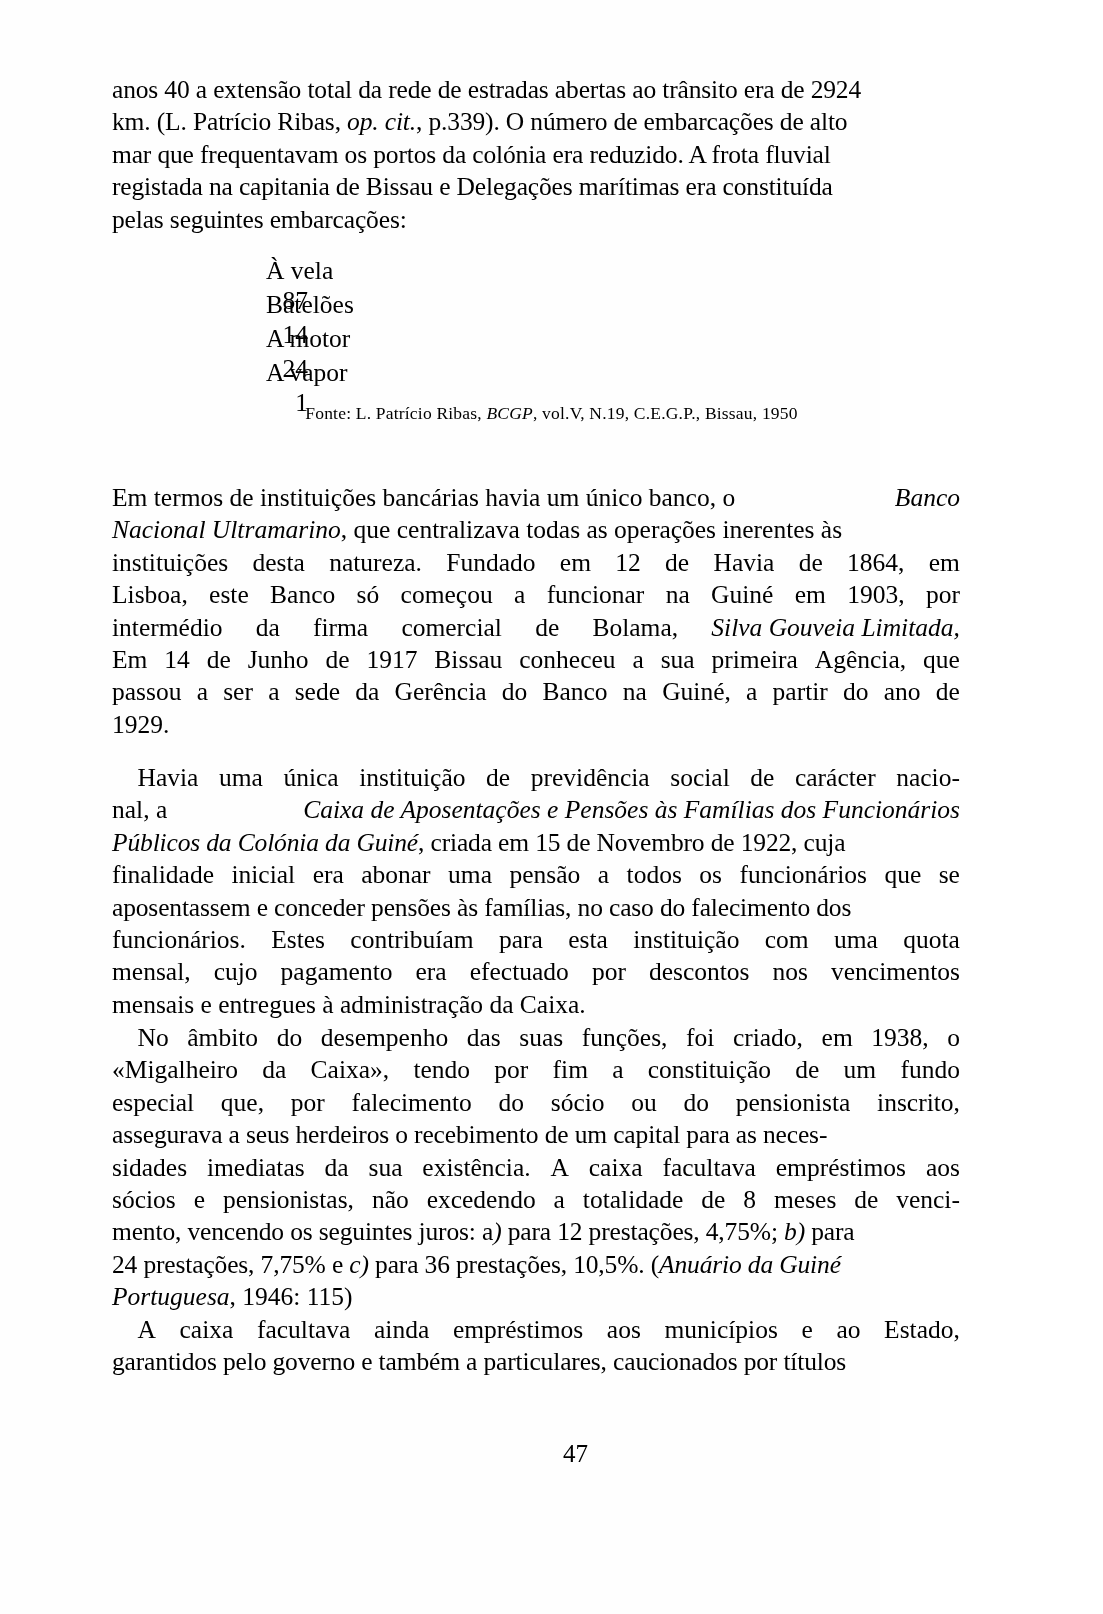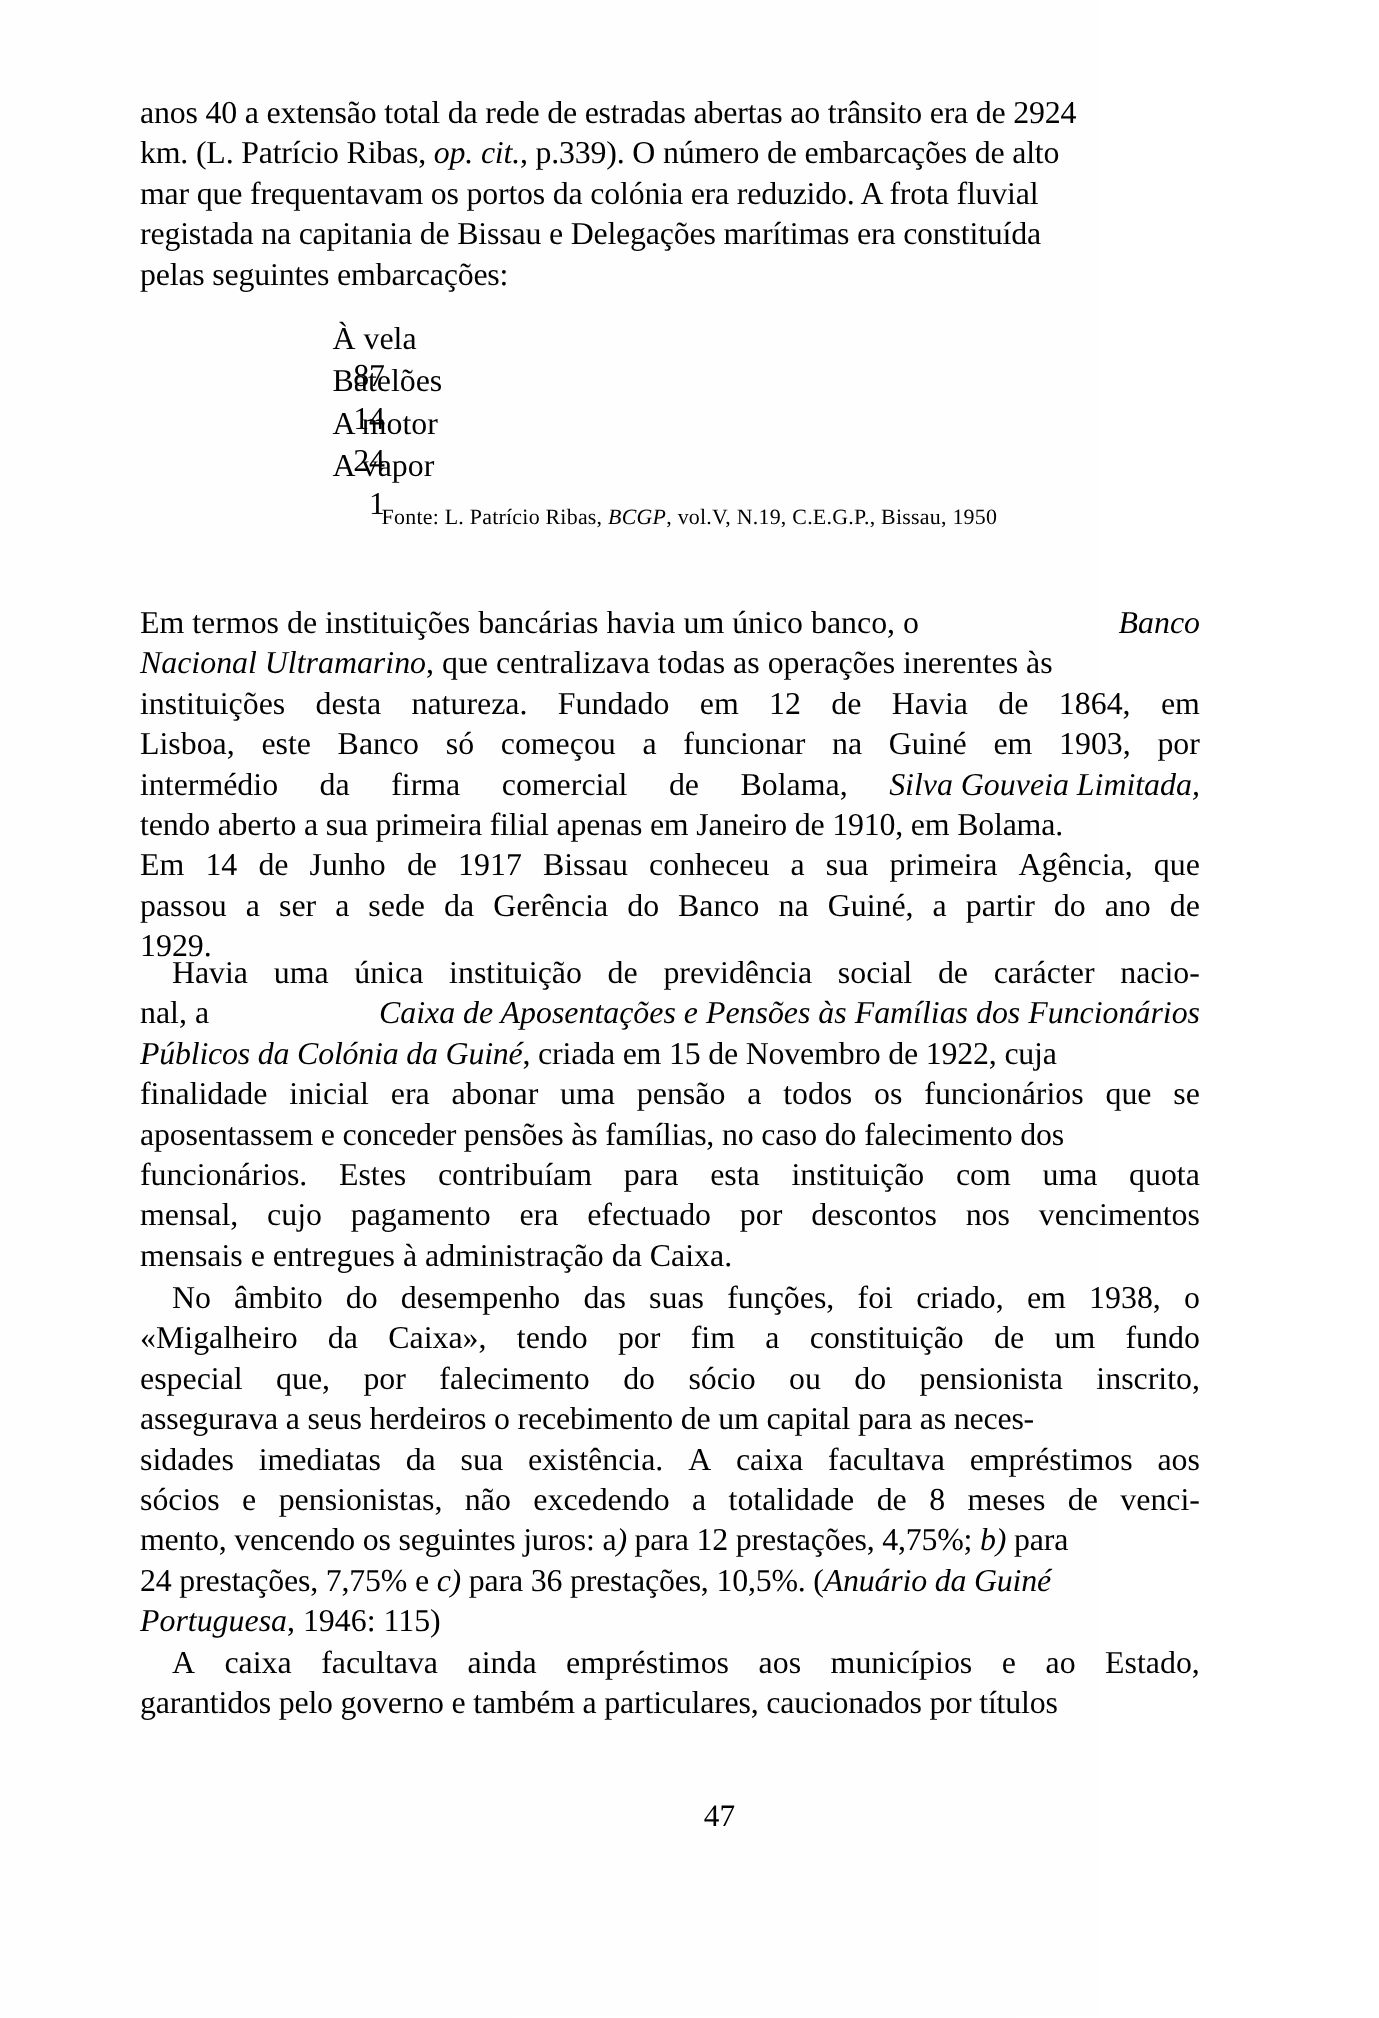--- a/index.html
+++ b/index.html
@@ -186,21 +186,20 @@
       </span>
     <span class="ln just">
         <span>intermédio</span>
         <span>da</span>
         <span>firma</span>
         <span>comercial</span>
         <span>de</span>
         <span>Bolama,</span>
         <span class="it"><span class="it">Silva Gouveia Limitada</span>,</span>
       </span>
-    <span class="ln tight">tendo aberto a sua primeira filial apenas em Janeiro de 1910, em Bolama.</span>
     <span class="ln just">
         <span>Em</span>
         <span>14</span>
         <span>de</span>
         <span>Junho</span>
         <span>de</span>
         <span>1917</span>
         <span>Bissau</span>
         <span>conheceu</span>
         <span>a</span>

